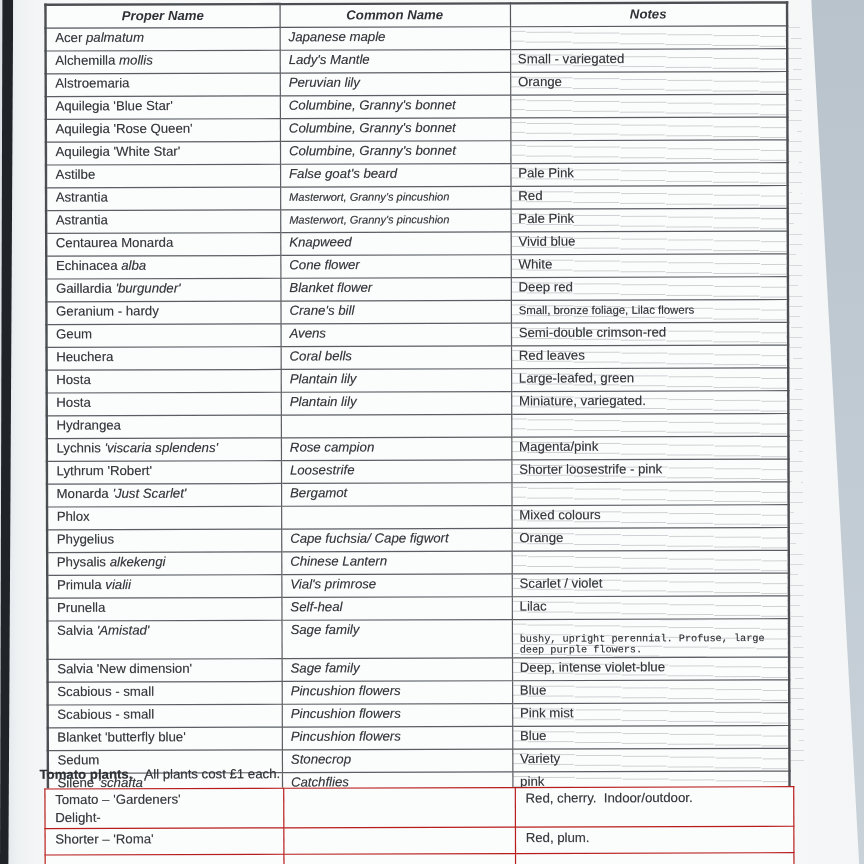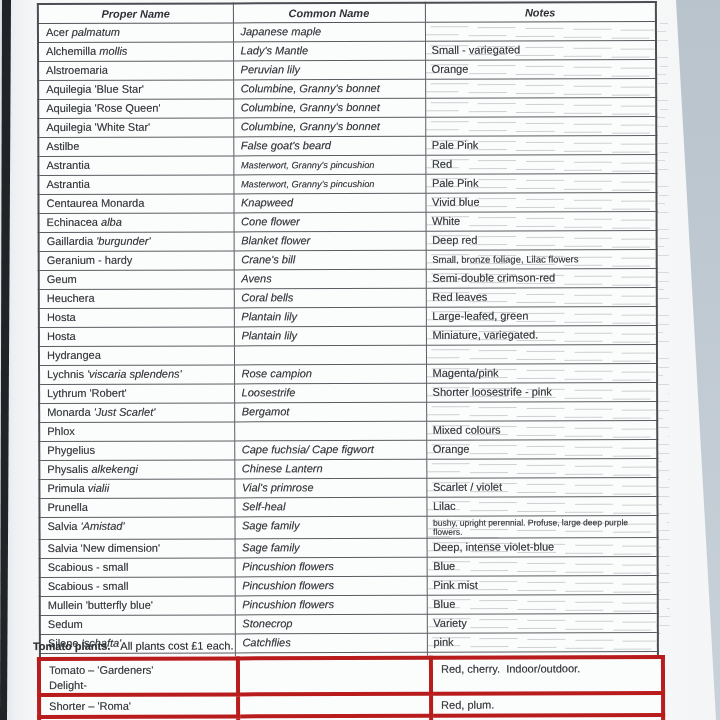--- a/index.html
+++ b/index.html
@@ -28,38 +28,38 @@
   }
   table.plants td.c3 {
     padding-left:6px;
     background: repeating-linear-gradient(181.2deg, rgba(0,0,0,0) 0px, rgba(0,0,0,0) 7.4px, rgba(110,115,121,0.32) 7.4px, rgba(110,115,121,0.32) 8.2px);
   }
   .t { text-shadow: 0.2px 0.2px 0.5px rgba(62,66,70,0.5); }
   .it { font-style:italic; }
   .sq { font-size:9px; }
   .common-text[data-size="s"] { font-size:9.2px; }
   .notes-text[data-size="s"]  { font-size:9.5px;margin-top:12px; }
-  .notes-text[data-size="xs"] { font-size:8.5px; display:inline-block; white-space:normal; width:215px; line-height:9px; padding-top:1px; }
+  .notes-text[data-size="xs"] { font-size:8.5px; display:inline-block; white-space:normal; width:215px; line-height:9px; padding-top:11px;font-family:Liberation Mono, monospace; }
 
   .ghost-stub {
     position:absolute; left:657px; top:16px; width:12px; height:620px;
     background: repeating-linear-gradient(181.2deg, rgba(0,0,0,0) 0px, rgba(0,0,0,0) 7.9px, rgba(110,115,121,0.22) 7.9px, rgba(110,115,121,0.22) 8.6px);
   }
 
   .tomato-heading { position:absolute; left:32px; top:639px; font-size:11px; color:#2e3236; }
   .tomato-heading .b { font-weight:bold; }
   .tomato-heading .r { margin-left:10px; }
 
   table.tomato {
     position:absolute; left:36px; top:656px; width:624px;
     table-layout:fixed; border-collapse:collapse; background:#fbfcfc;
     border:1.5px solid #4b4f53;
   }
   table.tomato td {
-    border:4px solid #b91c1c; font-size:11px; color:#35393d;
+    border:1px solid #b91c1c; font-size:11px; color:#35393d;
     vertical-align:top; padding:2px 2px 0 8px; line-height:15px;
   }
   table.tomato tr:nth-child(1) { height:33px; }
   table.tomato tr:nth-child(2) { height:22px; }
   table.tomato tr:nth-child(3) { height:45px; }
   table.tomato .l { display:block; }
   table.tomato td.tc3 span { white-space:pre;margin-top:42px; }
 
   .edge-left {
     position:absolute; left:0; top:0; width:12px; height:720px; background:#202327;
@@ -264,21 +264,21 @@
     <td class="c3"><span class="t notes-text">Blue</span></td>
   </tr>
 
   <tr>
     <td class="c1"><span class="t">Scabious - small</span><span class="t it"></span><span class="t sq"></span></td>
     <td class="c2"><span class="t it common-text">Pincushion flowers</span></td>
     <td class="c3"><span class="t notes-text">Pink mist</span></td>
   </tr>
 
   <tr>
-    <td class="c1"><span class="t">Mullein 'butterfly blue'</span><span class="t it"></span><span class="t sq"></span></td>
+    <td class="c1"><span class="t">Blanket 'butterfly blue'</span><span class="t it"></span><span class="t sq"></span></td>
     <td class="c2"><span class="t it common-text">Pincushion flowers</span></td>
     <td class="c3"><span class="t notes-text">Blue</span></td>
   </tr>
 
   <tr>
     <td class="c1"><span class="t">Sedum</span><span class="t it"></span><span class="t sq"></span></td>
     <td class="c2"><span class="t it common-text">Stonecrop</span></td>
     <td class="c3"><span class="t notes-text">Variety</span></td>
   </tr>
 

